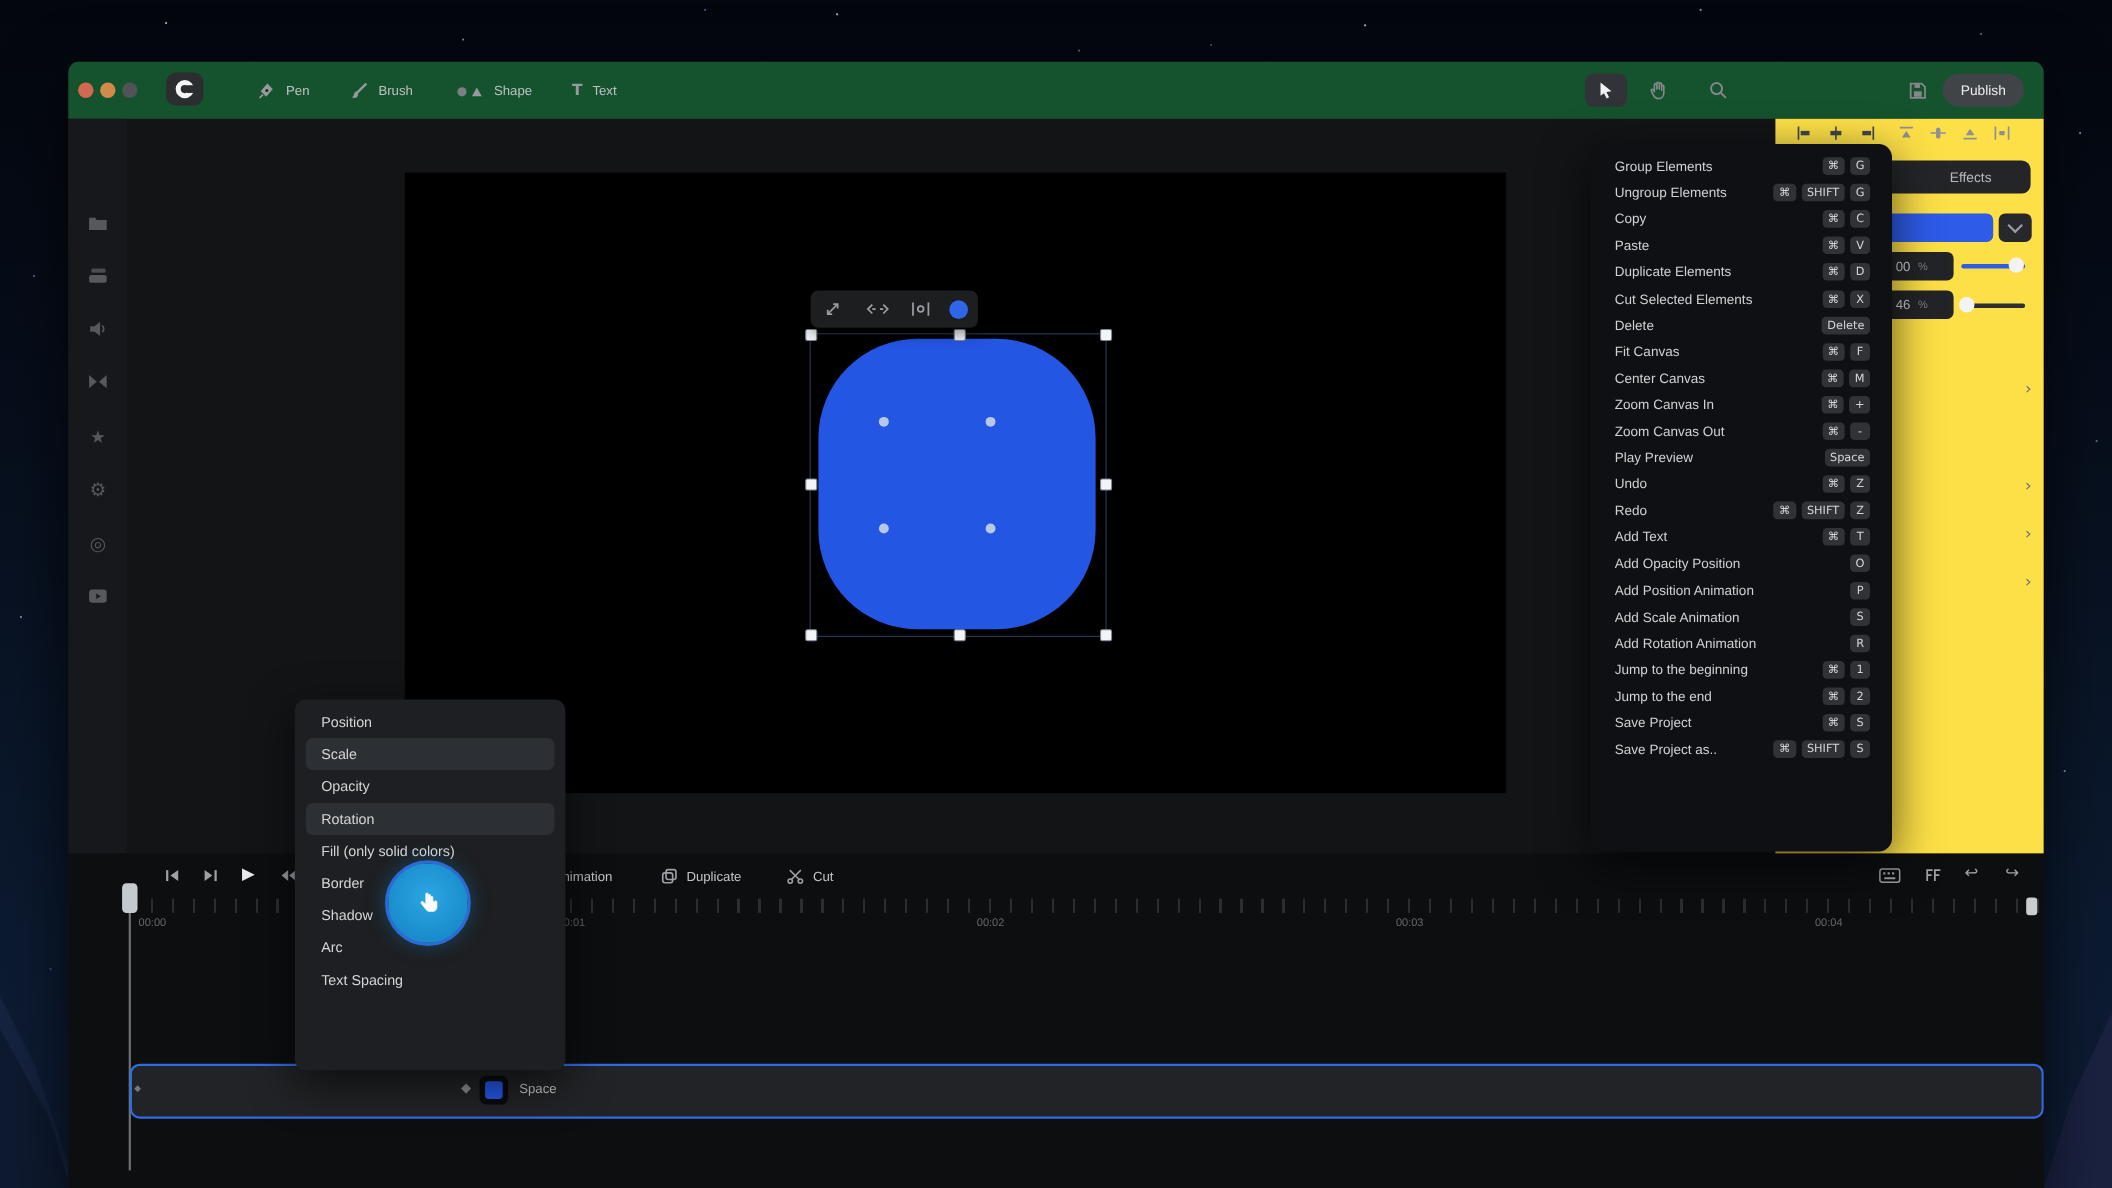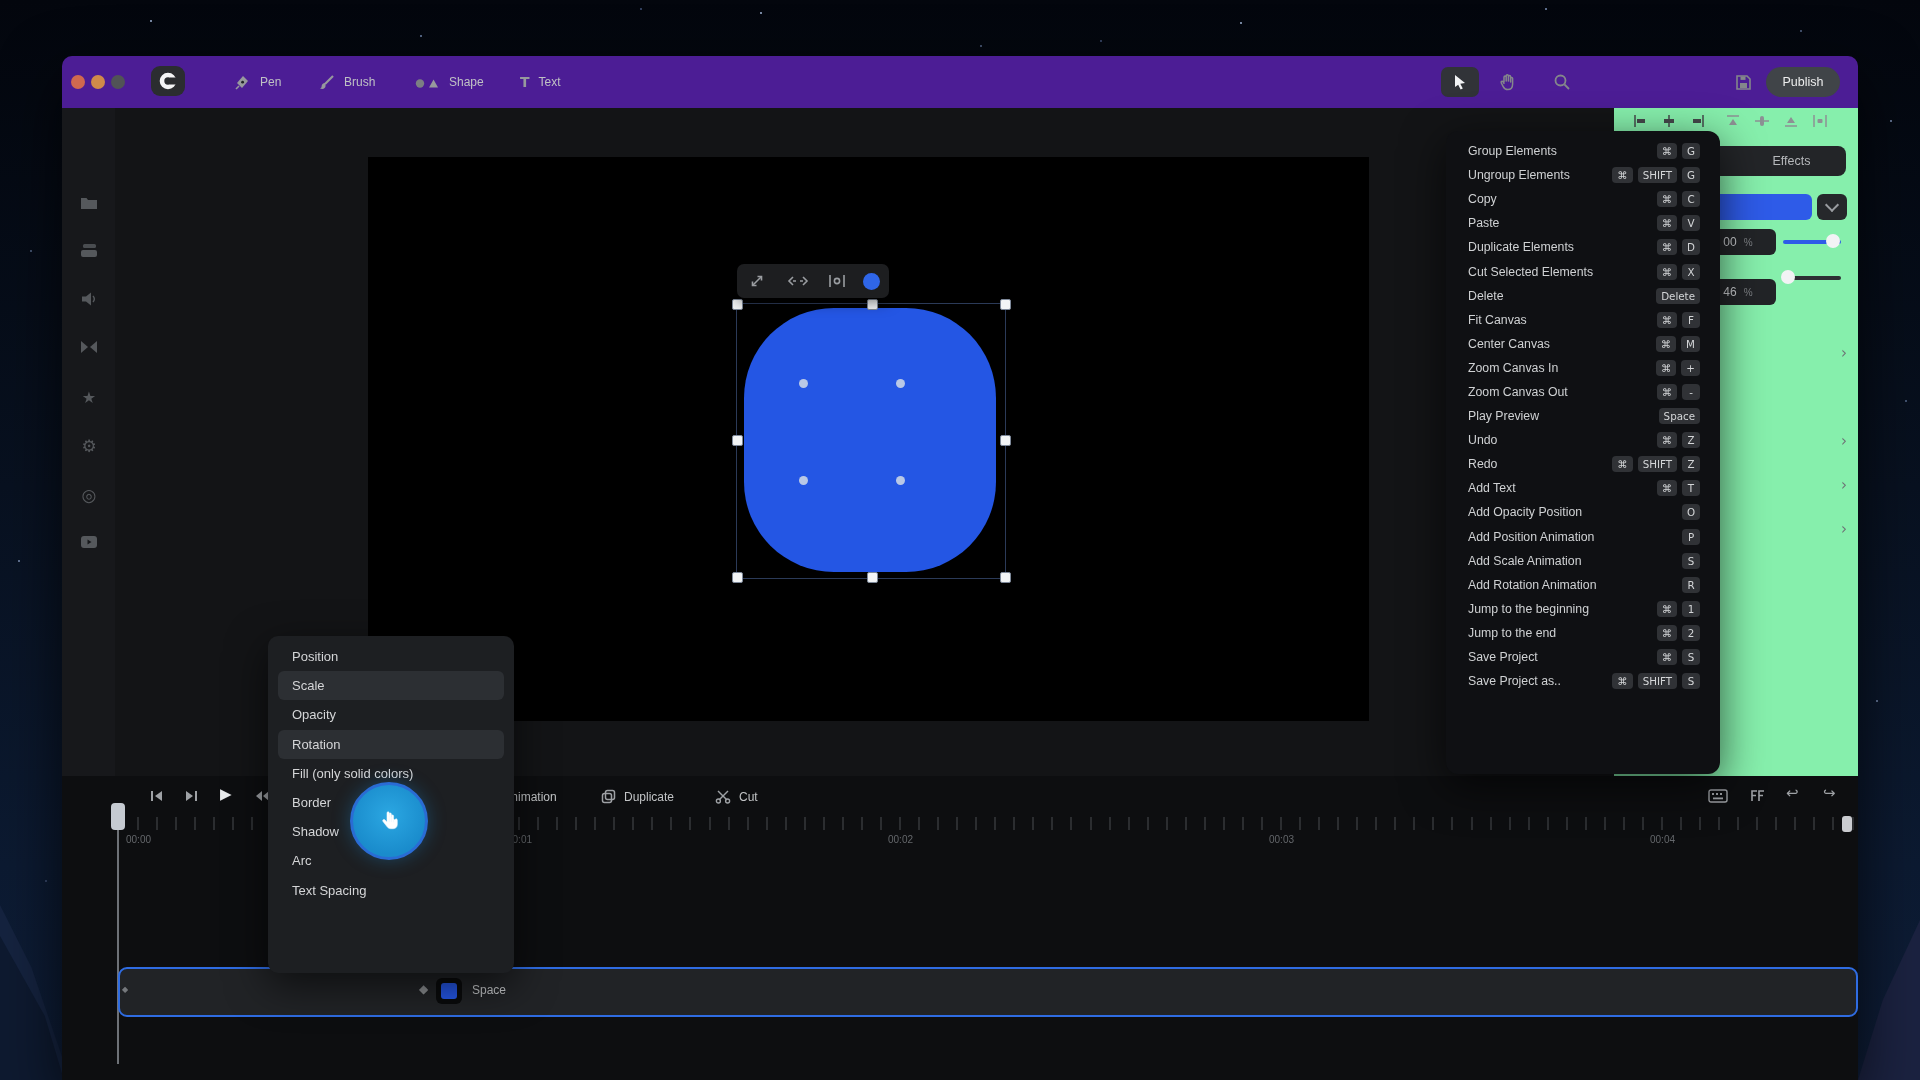--- a/index.html
+++ b/index.html
@@ -11,39 +11,39 @@
     background:linear-gradient(180deg,#03060d 0%,#081120 45%,#0c1a31 80%,#0e1d37 100%);}
   #stars{left:0;top:0;width:2px;height:2px;background:transparent;border-radius:50%;
     box-shadow:150px 20px #9fb4d6,420px 35px #6f86ad,760px 12px #9fb4d6,980px 45px #56688a,
     1240px 22px #9fb4d6,1545px 8px #7d91b6,1800px 30px #56688a,30px 250px #56688a,
     18px 560px #7d91b6,45px 880px #425378,1890px 120px #7d91b6,1905px 400px #56688a,
     1876px 700px #7d91b6,1910px 950px #56688a,640px 8px #425378,1100px 40px #425378;}
   .mountain{bottom:0;}
   
   #win{left:62px;top:56px;width:1796px;height:1024px;background:#131416;border-radius:10px 10px 0 0;
     box-shadow:0 20px 60px rgba(0,0,0,.7);overflow:hidden;}
-  #titlebar{left:0;top:0;width:1796px;height:52px;background:#4c1d95;}
+  #titlebar{left:0;top:0;width:1796px;height:52px;background:#14532d;}
   .tl{width:14px;height:14px;border-radius:50%;top:19px;}
   .toolitem{display:flex;align-items:center;gap:9px;top:0;height:52px;}
   .toollabel{color:#bfc1c4;font-size:12px;}
   .tb-btn{display:flex;align-items:center;justify-content:center;border-radius:7px;}
   #publish{background:#404448;color:#eceded;font-size:12.5px;border-radius:15px;}
   
   #sidebar{left:0;top:52px;width:53px;height:972px;background:#17181b;}
   .side-ic{left:18px;width:18px;height:18px;color:#55585c;font-size:16px;line-height:18px;text-align:center;}
   
   #canvas{left:306px;top:101px;width:1001px;height:564px;background:#000;}
   #shape{left:682px;top:252px;width:252px;height:264px;border-radius:90px;background:var(--accent);}
   #selbox{left:674px;top:247px;width:268px;height:274px;border:1px solid #2b3a58;}
   .hd{width:9px;height:9px;background:#f2f4f6;border:1px solid #7d8struct899;border:1px solid #7d8899;border-radius:2px;}
   .cdot{width:9px;height:9px;border-radius:50%;background:#b9c8e6;}
   #floatbar{left:675px;top:208px;width:152px;height:34px;background:#1d1e20;border-radius:7px;
     display:flex;align-items:center;box-shadow:0 4px 14px rgba(0,0,0,.5);}
   
-  #rpanel{left:1552px;top:52px;width:244px;height:668px;background:#86efac;}
+  #rpanel{left:1552px;top:52px;width:244px;height:668px;background:#fde047;}
   .tabs-pill{background:#232528;border-radius:8px;color:#b6b8bb;font-size:12.5px;}
   .vbox{background:#222427;border-radius:6px;color:#c9cbce;font-size:12px;
     display:flex;align-items:center;justify-content:center;gap:7px;}
   .pct{color:#7d8084;font-size:10px;}
   .knob{width:14px;height:14px;border-radius:50%;background:#f2f3f5;}
   .chev-r{color:#6d7074;font-size:15px;}
   
   #shortcuts{left:1384px;top:75px;width:274px;height:643px;background:#0f1013;border-radius:12px;
     box-shadow:0 12px 44px rgba(0,0,0,.65);}
   #sc-title{padding:17px 22px 11px;color:#e2e3e5;font-size:15px;border-bottom:1px solid #1e2023;}
@@ -287,21 +287,21 @@
                   transform:rotate(45deg);margin:6px auto 0;"></div>
     </div>
 
     <div class="abs vbox" style="left:86px;top:121px;width:76px;height:26px;">
       <span>00</span>
       <span class="pct">%</span>
     </div>
     <div class="abs" style="left:169px;top:132px;width:58px;height:4px;border-radius:2px;background:var(--accent2);"></div>
     <div class="abs knob" style="left:212px;top:126px;"></div>
 
-    <div class="abs vbox" style="left:86px;top:171px;width:76px;height:26px;">
+    <div class="abs vbox" style="left:86px;top:156px;width:76px;height:26px;">
       <span>46</span>
       <span class="pct">%</span>
     </div>
     <div class="abs" style="left:169px;top:168px;width:58px;height:4px;border-radius:2px;background:#2d2f33;"></div>
     <div class="abs knob" style="left:167px;top:162px;"></div>
 
     <div class="abs chev-r glyph" style="left:227px;top:236px;">›</div>
     <div class="abs chev-r glyph" style="left:227px;top:324px;">›</div>
     <div class="abs chev-r glyph" style="left:227px;top:368px;">›</div>
     <div class="abs chev-r glyph" style="left:227px;top:412px;">›</div>

